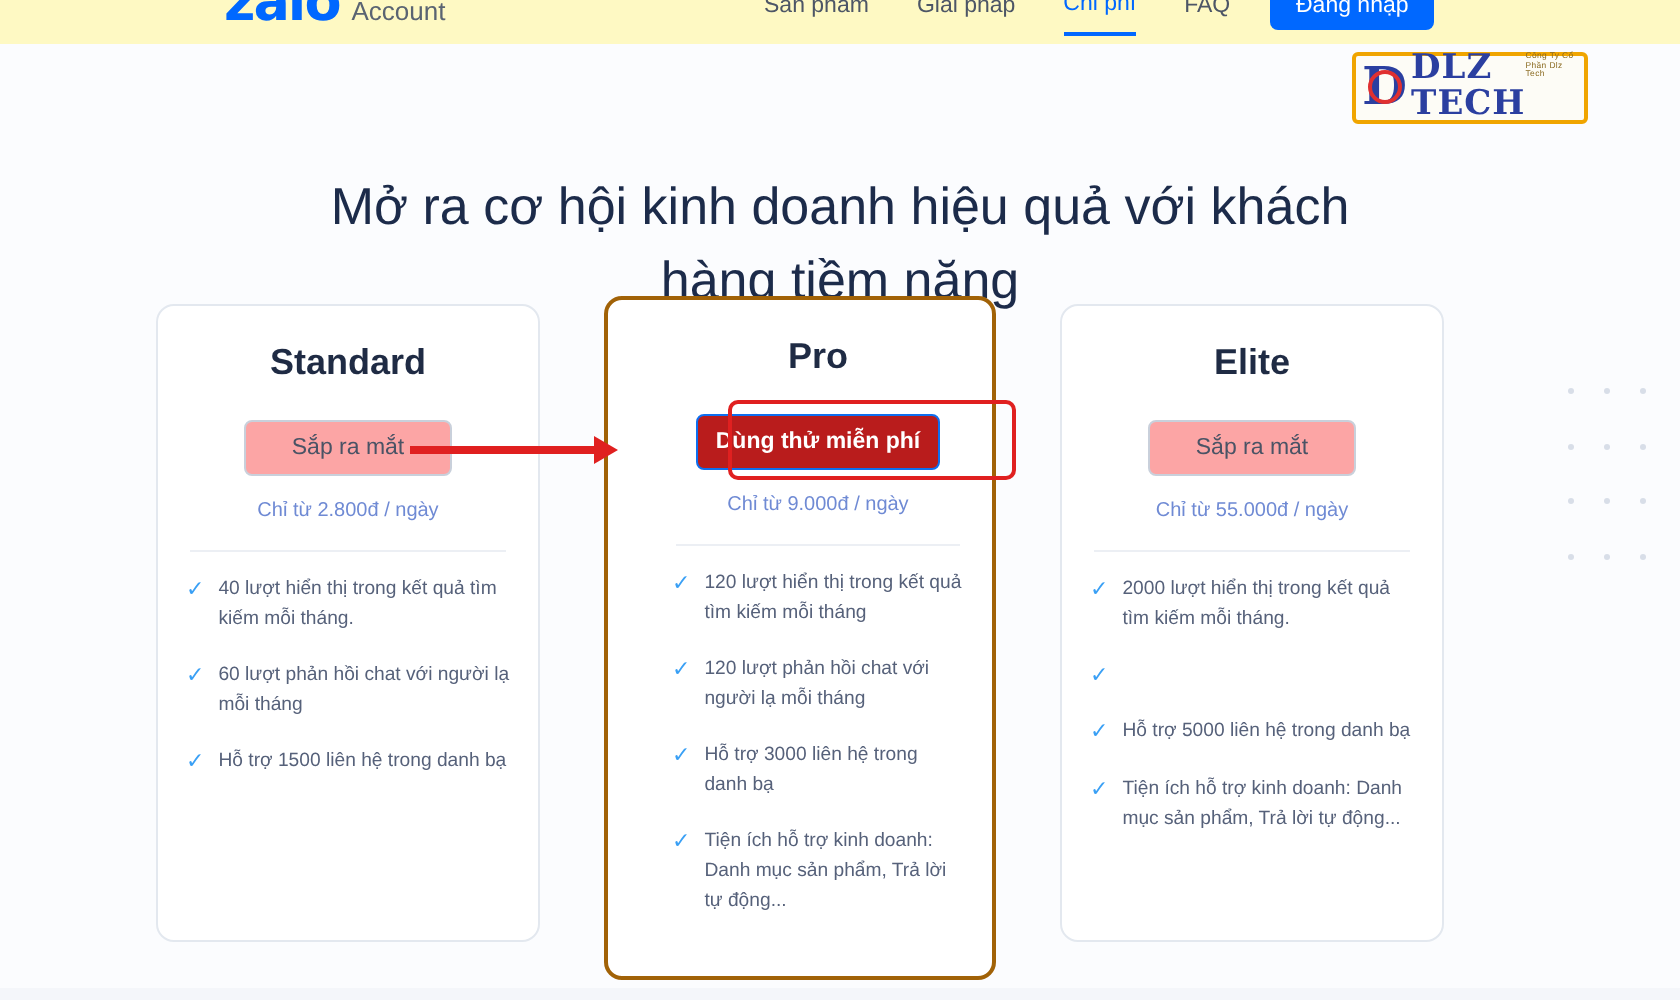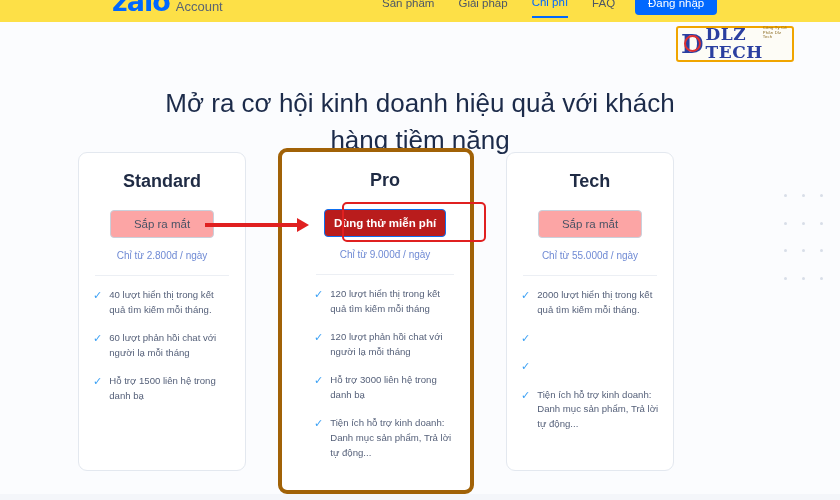--- a/index.html
+++ b/index.html
@@ -11,21 +11,21 @@
     font-family: "Liberation Sans", sans-serif;
     overflow: hidden;
     position: relative;
   }
 
   
   .topbar {
     position: absolute;
     top: 0; left: 0; right: 0;
     height: 22px;
-    background: #fde047;
+    background: #fef9c3;
     display: flex;
     align-items: flex-end;
   }
   .brand {
     position: absolute;
     left: 112px;
     top: -14px;
     display: flex;
     align-items: baseline;
     gap: 6px;
@@ -136,30 +136,30 @@
   .cards {
     position: absolute;
     top: 152px;
     left: 78px;
     width: 686px;
     display: flex;
     gap: 32px;
     align-items: flex-start;
   }
   .card {
-    width: 168px;
+    width: 192px;
     background: #ffffff;
     border: 1px solid #e3e8ef;
     border-radius: 9px;
     padding: 18px 14px 16px;
     min-height: 319px;
     position: relative;
   }
   .card.featured {
-    border: 4px solid #a16207;
+    border: 2px solid #a16207;
     width: 196px;
     min-height: 327px;
     margin-top: -4px;
     padding-left: 32px;
   }
   .card-title {
     text-align: center;
     font-size: 18px;
     color: #1f2b44;
     font-weight: bold;
@@ -328,35 +328,36 @@
       <span class="check">✓</span>
       <span class="feat-txt">Hỗ trợ 3000 liên hệ trong danh bạ</span>
     </div>
     <div class="feat">
       <span class="check">✓</span>
       <span class="feat-txt">Tiện ích hỗ trợ kinh doanh: Danh mục sản phẩm, Trả lời tự động...</span>
     </div>
   </div>
 
   <div class="card">
-    <div class="card-title">Tech</div>
+    <div class="card-title">Elite</div>
     <div class="cta-wrap">
       <div class="cta">Sắp ra mắt</div>
     </div>
     <div class="price">Chỉ từ 55.000đ / ngày</div>
     <div class="divider"></div>
     <div class="feat">
       <span class="check">✓</span>
       <span class="feat-txt">2000 lượt hiển thị trong kết quả tìm kiếm mỗi tháng.</span>
     </div>
     <div class="feat">
       <span class="check">✓</span>
     </div>
     <div class="feat">
       <span class="check">✓</span>
+      <span class="feat-txt">Hỗ trợ 5000 liên hệ trong danh bạ</span>
     </div>
     <div class="feat">
       <span class="check">✓</span>
       <span class="feat-txt">Tiện ích hỗ trợ kinh doanh: Danh mục sản phẩm, Trả lời tự động...</span>
     </div>
   </div>
 </div>
 
 <svg class="arrow" viewBox="0 0 104 14">
   <line x1="0" y1="7" x2="92" y2="7" stroke="#e02020" stroke-width="4"></line>

